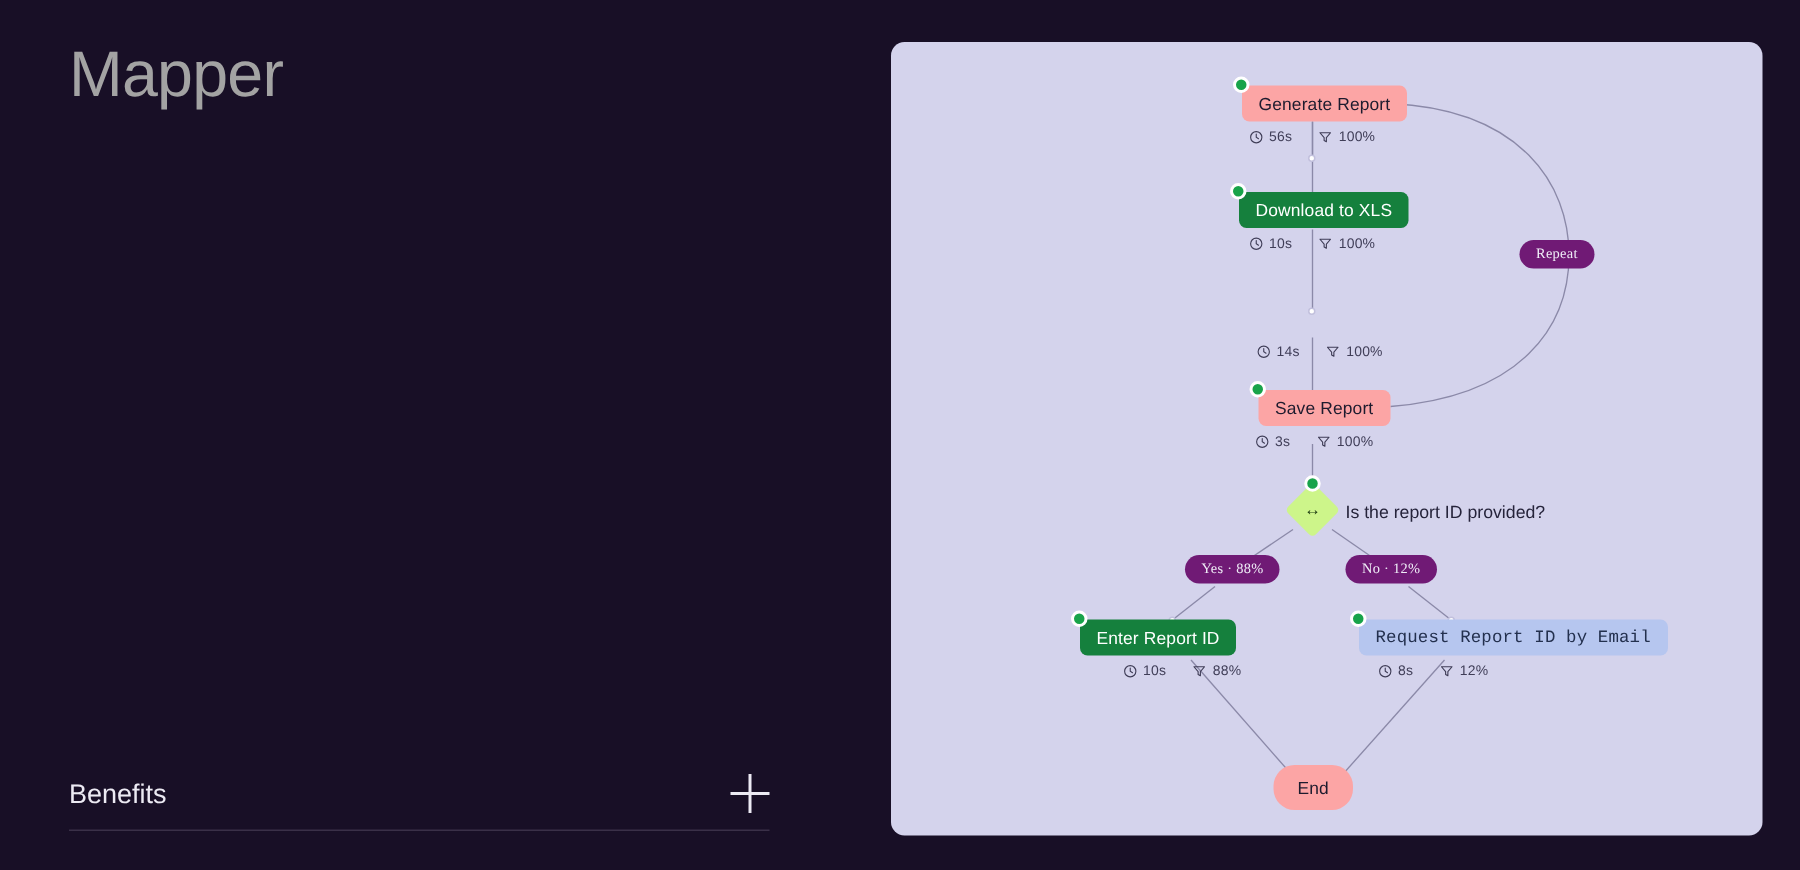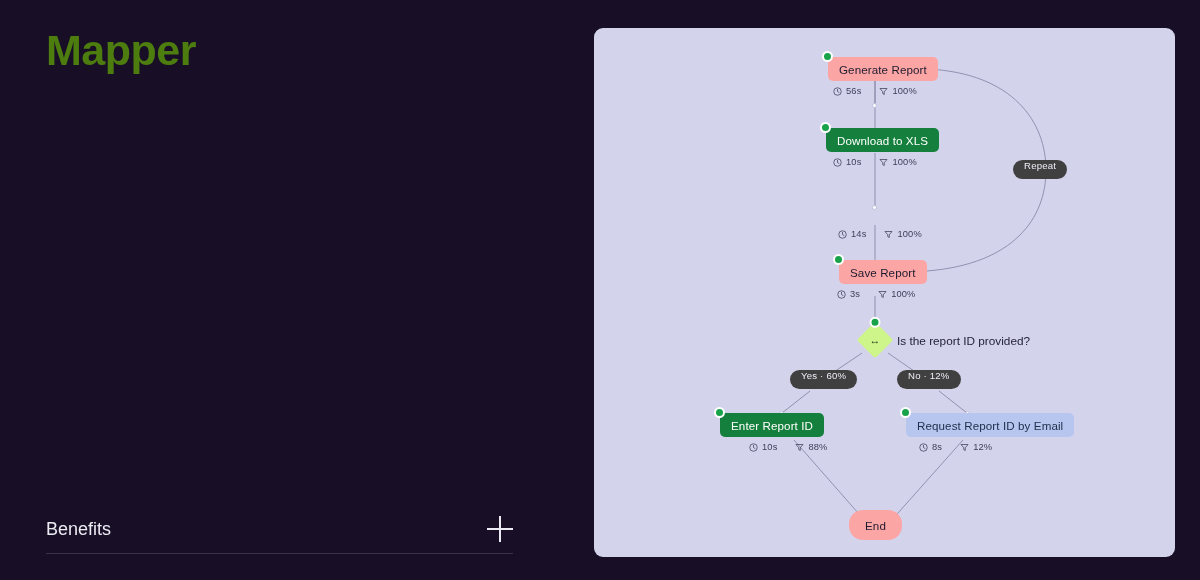--- a/index.html
+++ b/index.html
@@ -10,22 +10,22 @@
     overflow: hidden;
   }
   .page { position: relative; width: 1200px; height: 580px; }
 
   
   .left-col {
     position: absolute; left: 46px; top: 0; width: 512px; height: 580px;
   }
   .page-title {
     position: absolute; left: 0; top: 27px;
-    font-size: 43px; font-weight: 700; letter-spacing: -0.5px;
-    color: #4d7c0f; line-height: 1.1;
+    font-size: 43px; font-weight: 400; letter-spacing: -0.5px;
+    color: #a3a3a3; line-height: 1.1;
   }
   .page-desc {
     position: absolute; left: 0; top: 104px; width: 470px;
     font-size: 19.5px; line-height: 25.6px; font-weight: 400;
     color: #ddd9e8; letter-spacing: 0.05px;
   }
 
   .accordion {
     position: absolute; left: 0; top: 505px; width: 467px;
   }
@@ -80,24 +80,25 @@
   .diamond .glyph {
     transform: rotate(-45deg); font-size: 11px; color: #1d3b12; line-height: 1;
   }
   .diamond .dot { left: -5px; top: -5px; transform: rotate(-45deg); }
 
   .decision-label {
     position: absolute; font-size: 11.8px; color: #25233a; white-space: nowrap;
   }
 
   .chip {
-    position: absolute; display: flex; align-items: flex-start; justify-content: center;
-    background: #404040; color: #efedf7; border-radius: 11px;
+    position: absolute; display: flex; align-items: center; justify-content: center;
+    background: #701a75; color: #efedf7; border-radius: 11px;
     height: 19px; padding: 0 11px; font-size: 9.6px; white-space: nowrap;
     letter-spacing: 0.2px;
+    font-family: Liberation Serif, serif;
   }
 
   .metrics {
     position: absolute; display: flex; align-items: flex-start; gap: 18px;
     font-size: 9.3px; color: #3f3d57; white-space: nowrap;
   }
   .metric { display: flex; align-items: center; gap: 4px; }
   .metric svg { display: block; }
   .metric span { letter-spacing: 0.15px; }
 
@@ -231,21 +232,21 @@
         <span>Repeat</span>
       </div>
 
       <div class="diamond" style="left:268px; top:299px;">
         <span class="dot"></span>
         <span class="glyph">↔</span>
       </div>
       <div class="decision-label" style="left:303px; top:306px;">Is the report ID provided?</div>
 
       <div class="chip" style="left:196px; top:342px;">
-        <span>Yes · 60%</span>
+        <span>Yes · 88%</span>
       </div>
       <div class="chip" style="left:303px; top:342px;">
         <span>No · 12%</span>
       </div>
       <div class="conn-dot" style="left:185px; top:383px;"></div>
       <div class="conn-dot" style="left:371px; top:383px;"></div>
 
       <div class="node purple" style="left:126px; top:385px;">
         <span class="dot"></span>
         <span>Enter Report ID</span>
@@ -259,21 +260,21 @@
           <span>10s</span>
         </span>
         <span class="metric">
           <svg width="9" height="9" viewBox="0 0 12 12">
             <path d="M1.3 2 H10.7 L7 6.3 V10 L5 8.8 V6.3 Z" fill="none" stroke="#3f3d57" stroke-width="1" stroke-linejoin="round"></path>
           </svg>
           <span>88%</span>
         </span>
       </div>
 
-      <div class="node blue" style="left:312px; top:385px;">
+      <div class="node blue" style="left:312px; top:385px;font-family:Liberation Mono, monospace;">
         <span class="dot"></span>
         <span>Request Report ID by Email</span>
       </div>
       <div class="metrics" style="left:325px; top:414px;">
         <span class="metric">
           <svg width="9" height="9" viewBox="0 0 12 12">
             <circle cx="6" cy="6" r="5" fill="none" stroke="#3f3d57" stroke-width="1"></circle>
             <path d="M6 3.2 V6 L8 7.3" stroke="#3f3d57" stroke-width="1" fill="none" stroke-linecap="round"></path>
           </svg>
           <span>8s</span>

